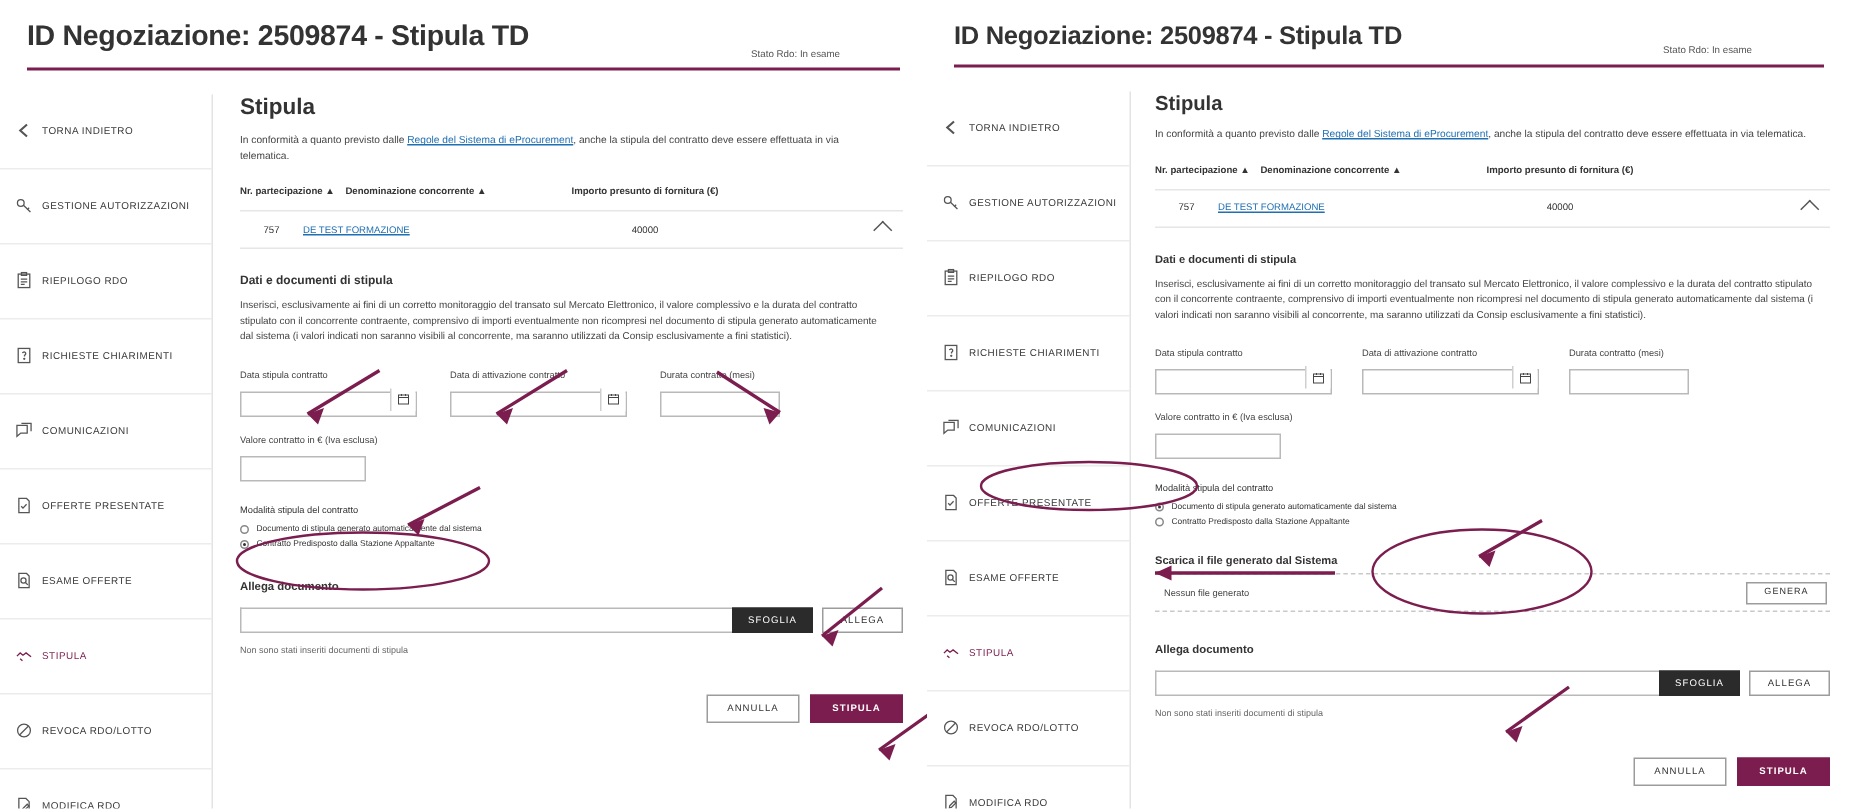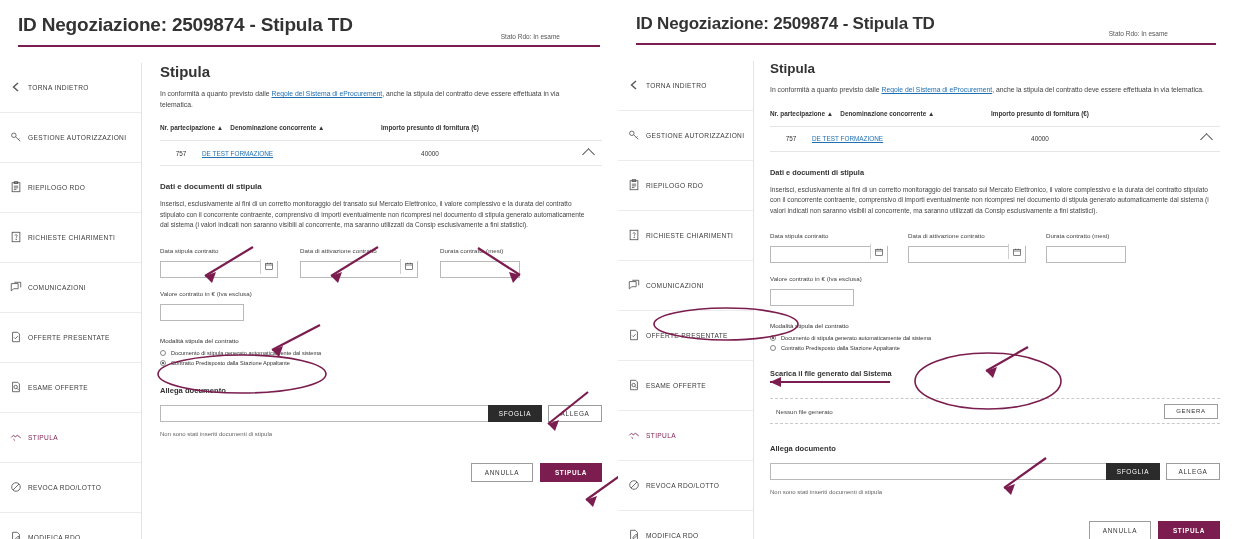--- a/index.html
+++ b/index.html
@@ -106,21 +106,21 @@
   .radio {
     width: 6px; height: 6px; border-radius: 50%; border: 1px solid #888; background: #fff;
     position: relative; flex: 0 0 6px;
   }
   .radio.on:after {
     content: ""; position: absolute; left: 1px; top: 1px; width: 2px; height: 2px;
     border-radius: 50%; background: #333;
   }
 
   
-  .gen-title { font-size: 7.4px; font-weight: bold; color: #333; margin: 18px 0 20px 0; }
+  .gen-title { font-size: 7.4px; font-weight: bold; color: #333; margin: 18px 0 4px 0; }
   .gen-row {
     display: flex; align-items: center; justify-content: space-between;
     border-top: 1px dashed #c9c9c9; border-bottom: 1px dashed #c9c9c9;
     height: 26px; padding: 0 2px 0 6px;
   }
   .gen-txt { font-size: 6.2px; color: #444; }
 
   
   .att-title { font-size: 7.6px; font-weight: bold; color: #333; margin: 20px 0 10px 0; }
   .att-row { display: flex; align-items: stretch; }

